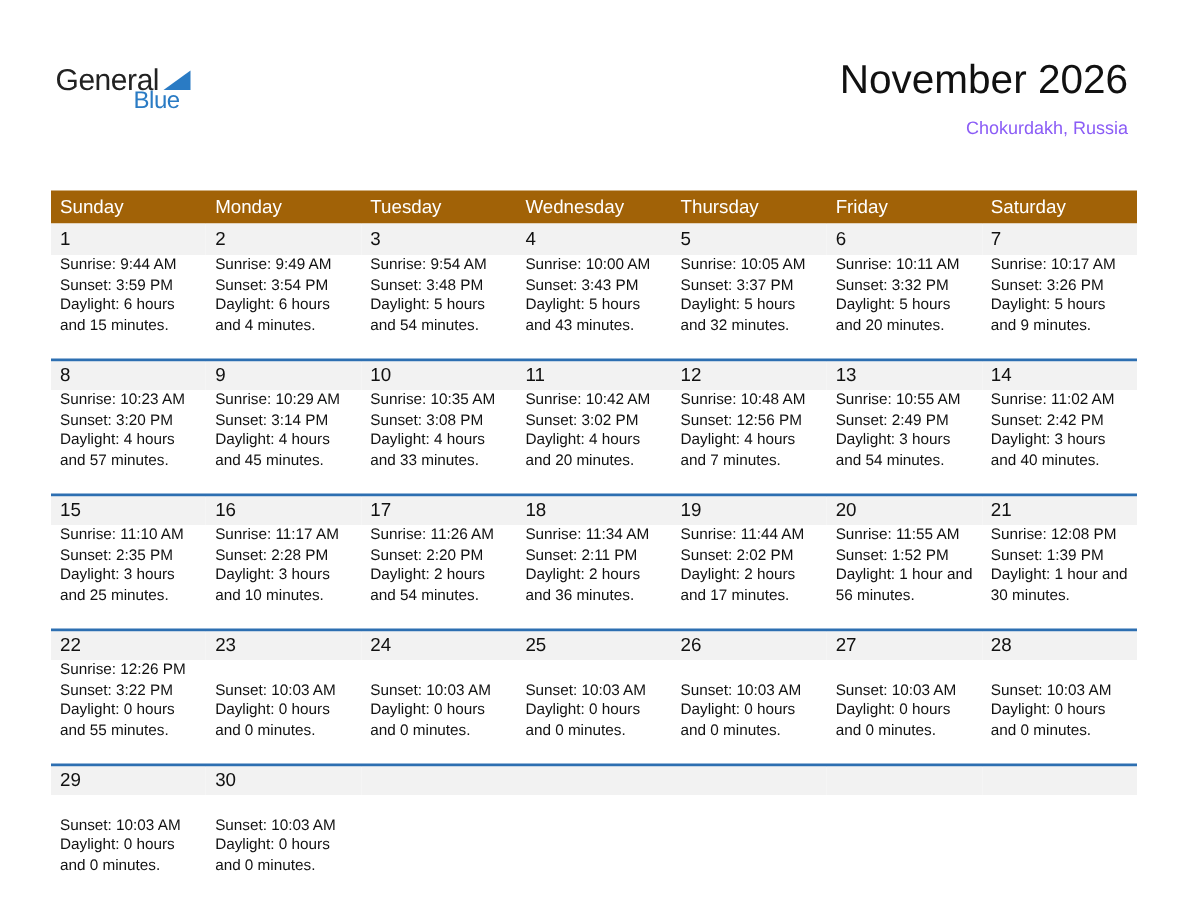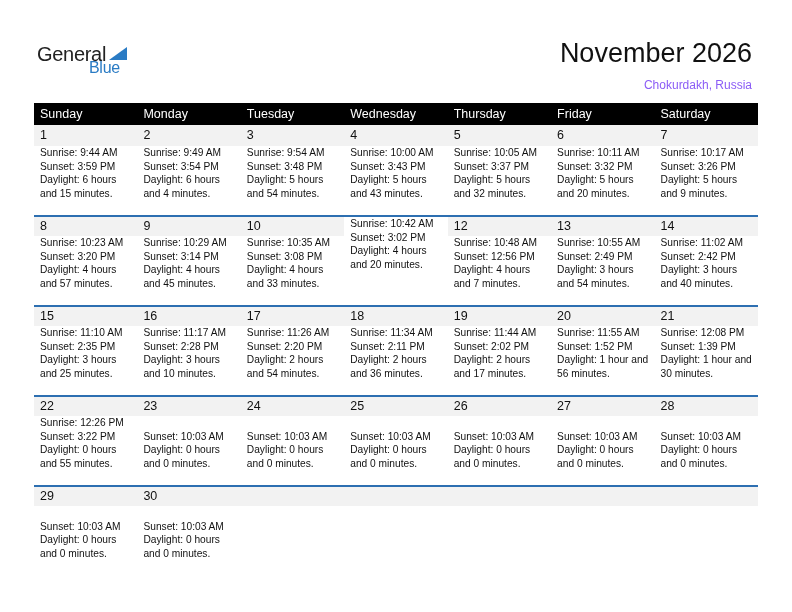--- a/index.html
+++ b/index.html
@@ -9,21 +9,21 @@
   .logo { position: absolute; left: 37px; top: 43px; width: 100px; height: 40px; text-align: center; }
   .logo-general { position: absolute; left: 0; top: 0; font-size: 20px; color: #222; letter-spacing: -0.3px; }
   .logo-blue { position: absolute; left: 52px; top: 16px; font-size: 16px; color: #2a7bc4; letter-spacing: -0.3px; }
   .logo-tri { position: absolute; left: 72px; top: 4px; width: 0; height: 0;
               border-bottom: 13px solid #2a7bc4; border-left: 18px solid transparent; }
 
   .title { position: absolute; right: 40px; top: 38px; font-size: 27px; color: #111; text-align: right; }
   .subtitle { position: absolute; right: 40px; top: 78px; font-size: 12px; color: #8b5cf6; text-align: right; }
 
   .calendar { position: absolute; left: 34px; top: 103px; width: 724px; }
-  .head-row { display: flex; height: 22px; background: #000000; }
+  .head-row { display: flex; height: 22px; background: #a16207; margin-top: 24px; }
   .head-cell { width: 103.43px; color: #fff; font-size: 12.5px; padding-left: 6px; line-height: 23px; }
 
   .week { border-top: 2px solid #2d6fb1; height: 90px; }
   .week.first { border-top: none; }
   .week-inner { display: flex; }
   .day { width: 103.43px; height: 88px; }
   .daynum-bar { height: 19px; background: #f2f2f2; }
   .week.first .daynum-bar { height: 21px; }
   .daynum { font-size: 12.5px; padding-left: 6px; line-height: 19px; color: #111; display: block; }
   .week.first .daynum { line-height: 21px; }
@@ -163,20 +163,23 @@
               <span class="daynum">10</span>
             </div>
             <div class="info">
               <span class="line">Sunrise: 10:35 AM</span>
               <span class="line">Sunset: 3:08 PM</span>
               <span class="line">Daylight: 4 hours</span>
               <span class="line">and 33 minutes.</span>
             </div>
           </div>
           <div class="day">
+            <div class="daynum-bar">
+              <span class="daynum">11</span>
+            </div>
             <div class="info">
               <span class="line">Sunrise: 10:42 AM</span>
               <span class="line">Sunset: 3:02 PM</span>
               <span class="line">Daylight: 4 hours</span>
               <span class="line">and 20 minutes.</span>
             </div>
           </div>
           <div class="day">
             <div class="daynum-bar">
               <span class="daynum">12</span>

